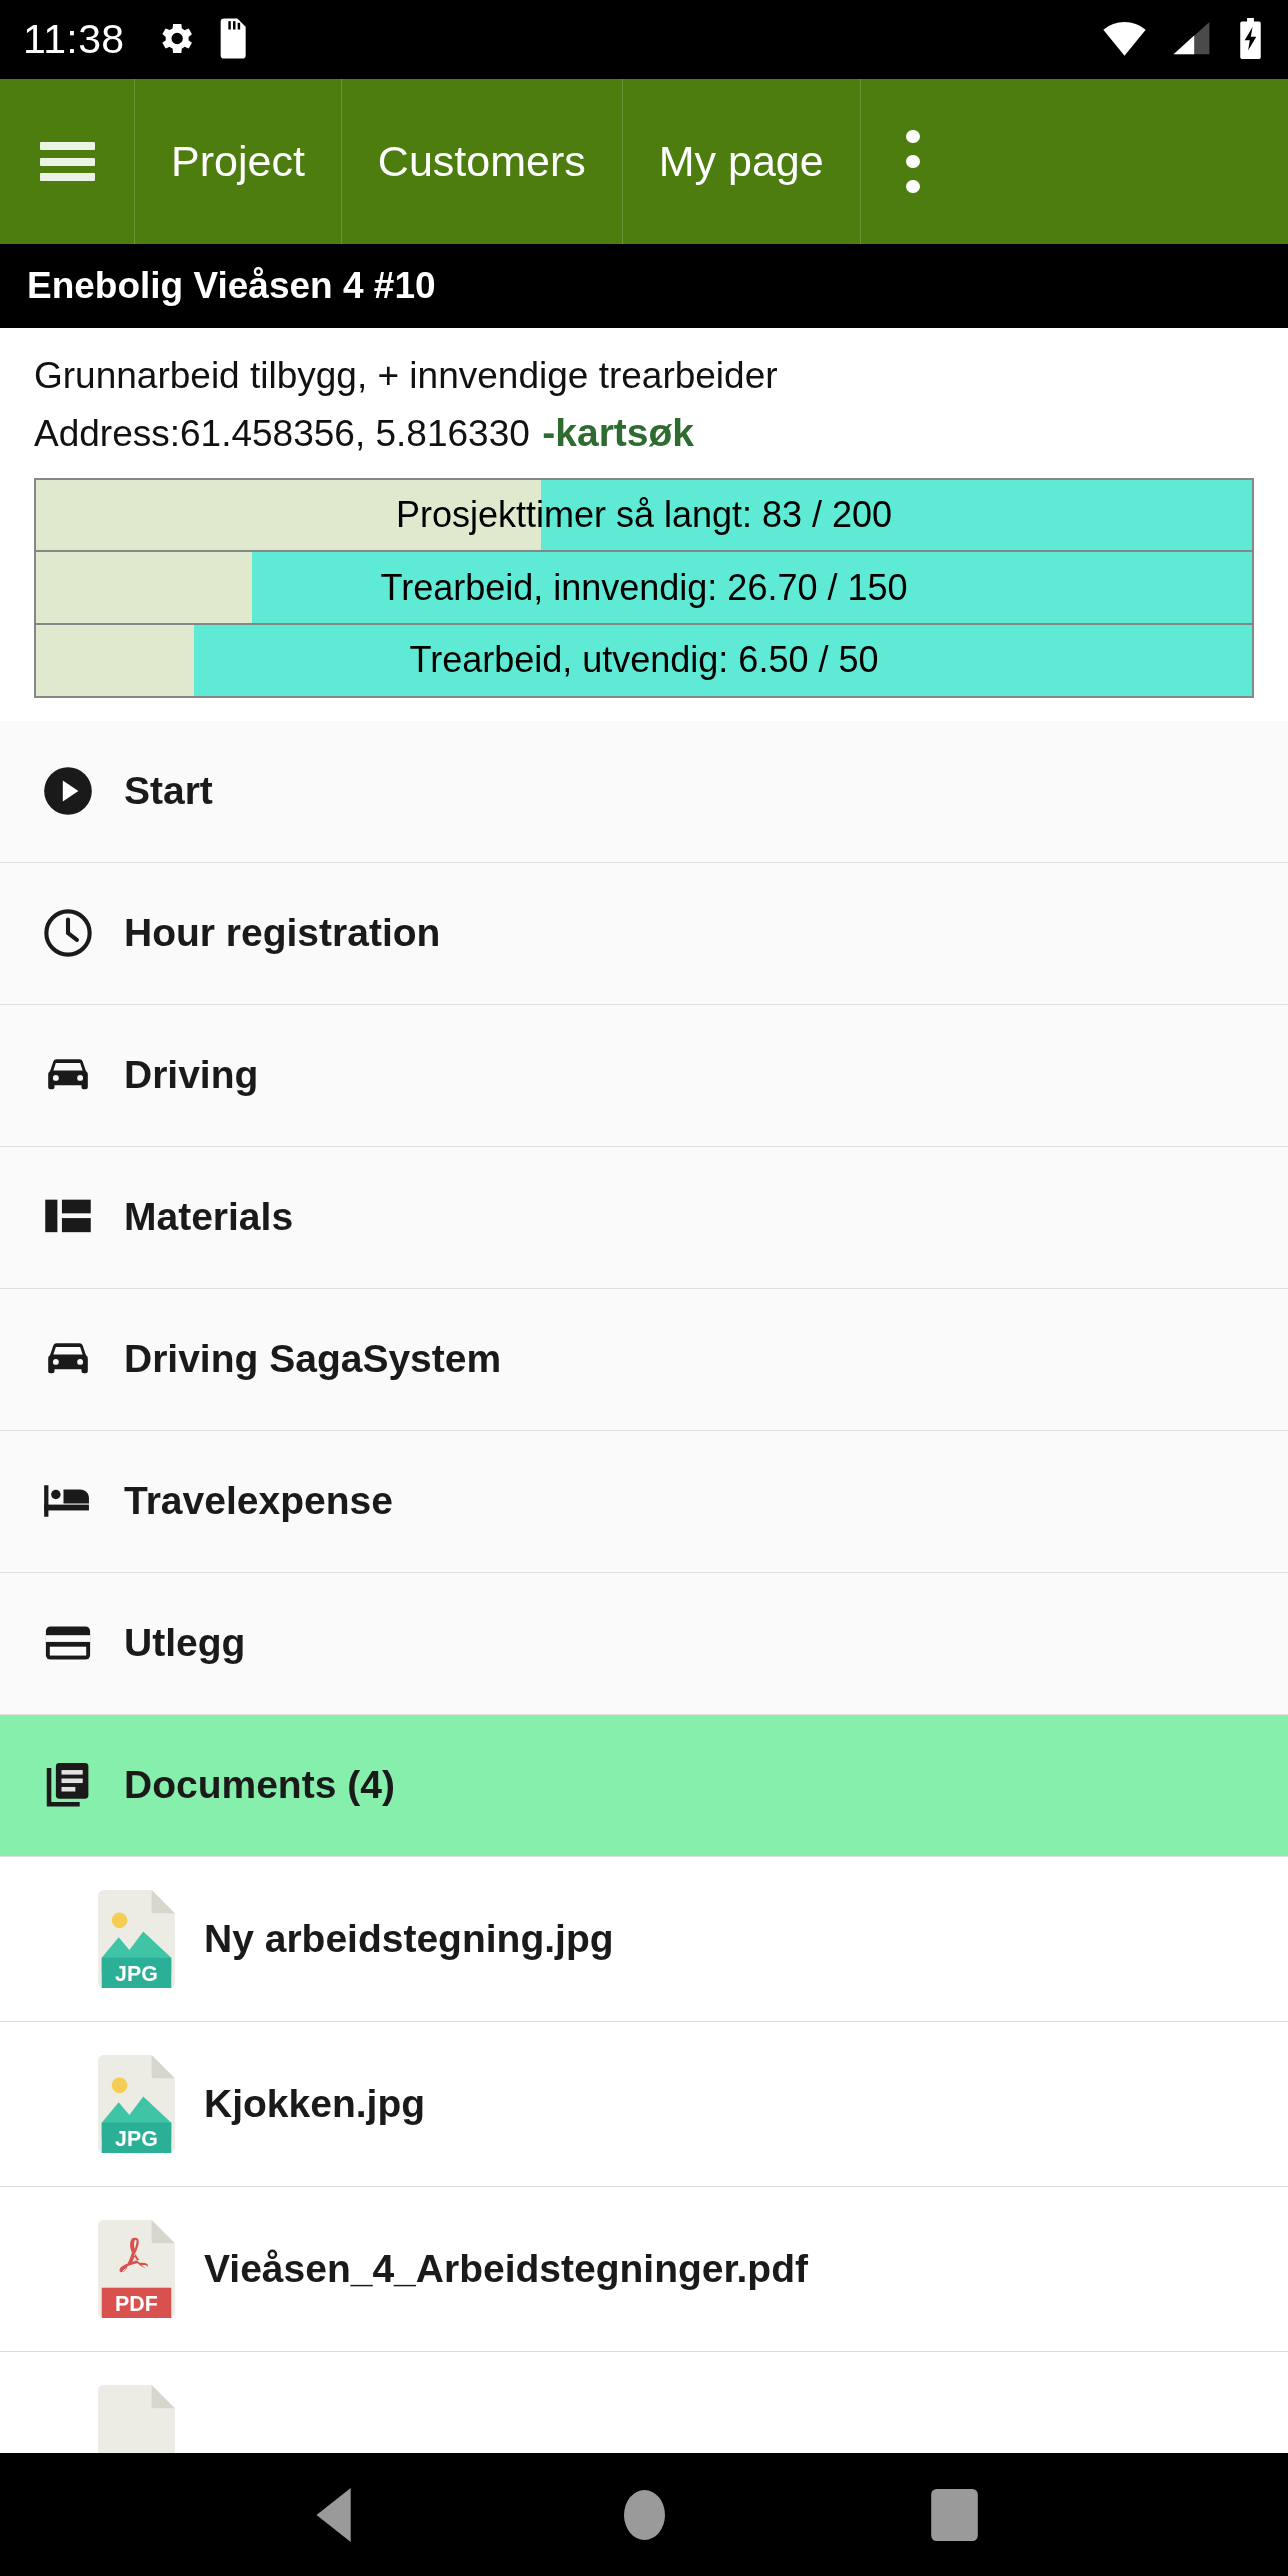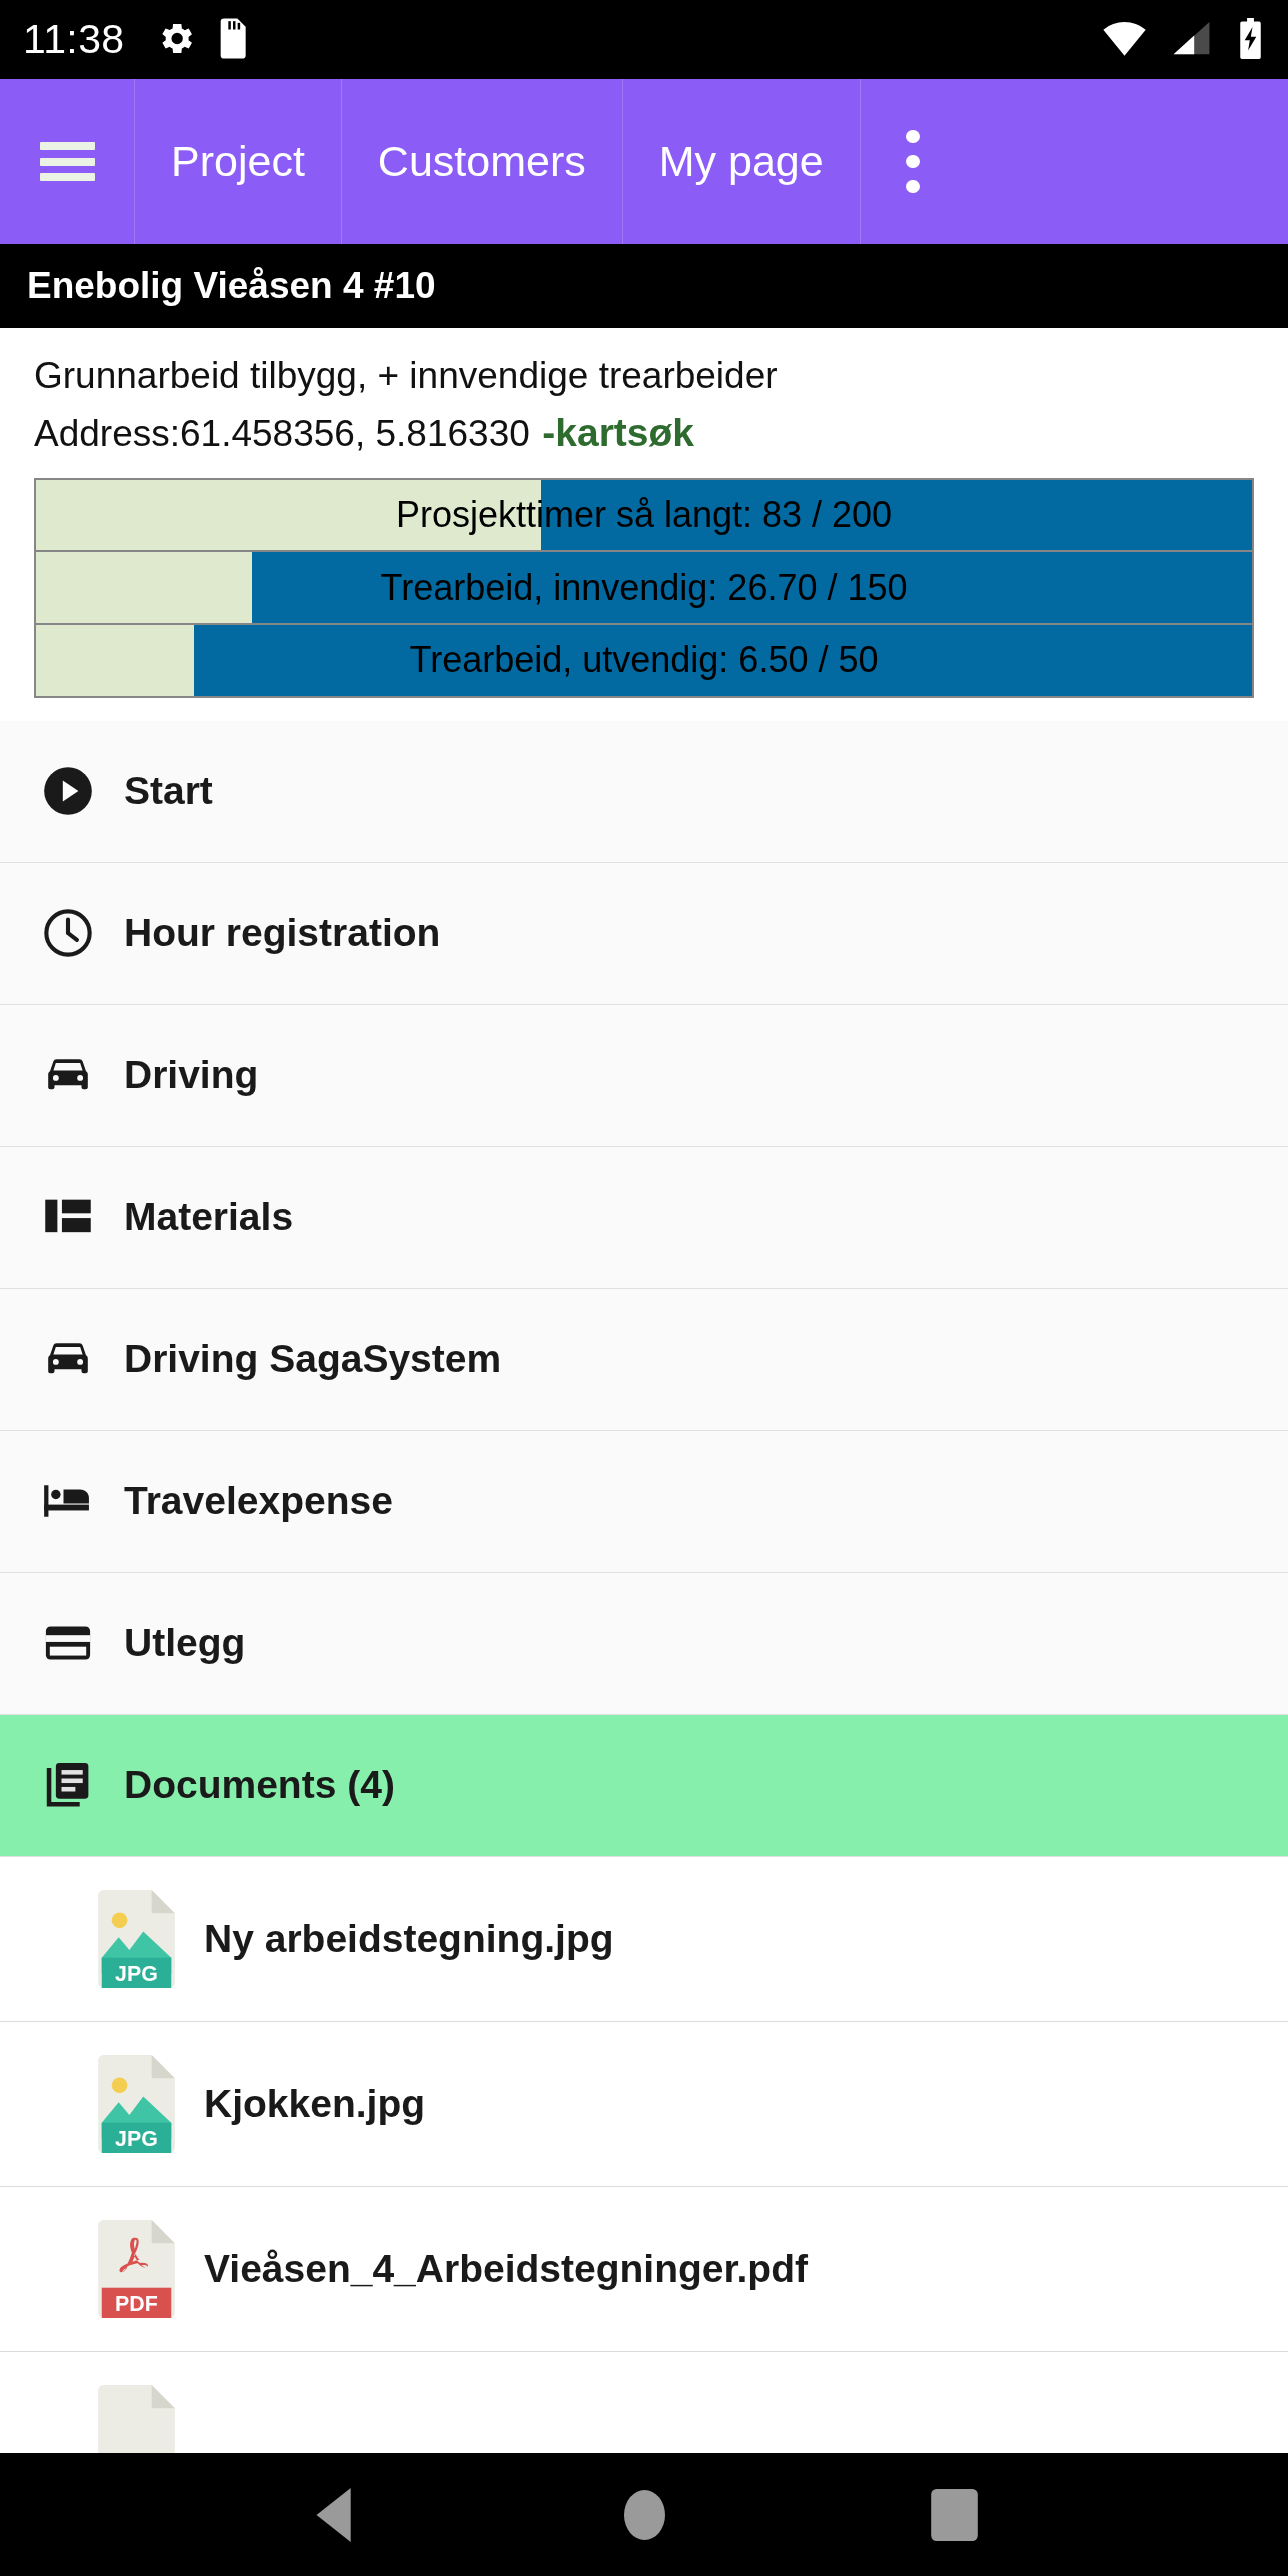--- a/index.html
+++ b/index.html
@@ -18,21 +18,21 @@
     padding:0 23px;
   }
   .sb-clock { font-size:41px; letter-spacing:0.4px; font-weight:400; }
   .sb-left-icons { display:flex; align-items:center; gap:23px; margin-left:32px; }
   .sb-spacer { flex:1 1 auto; }
   .sb-right-icons { display:flex; align-items:center; gap:23px; }
   .sb-icon { display:block; }
 
   
   .topnav {
-    flex:0 0 auto; height:165px; background:#8b5cf6;
+    flex:0 0 auto; height:165px; background:#4d7c0f;
     display:flex; align-items:stretch; color:#fff;
   }
   .nav-burger {
     width:134px; display:flex; align-items:center; justify-content:center;
     flex:0 0 auto;
   }
   .burger-lines { width:55px; }
   .burger-lines span {
     display:block; height:8px; background:#eaf3e4; border-radius:0.9px; margin:7.2px 0;
   }
@@ -59,21 +59,21 @@
 
   
   .desc { flex:0 0 auto; padding:25px 34px 0 34px; background:#fff; }
   .desc-line { font-size:37px; color:#111; line-height:1.22; }
   .desc-line.addr { margin-top:10.7px; display:flex; align-items:baseline; }
   .kartsok { color:#2E6B2E; font-weight:bold; margin-left:12.5px; font-size:39px; }
 
   
   .bars { flex:0 0 auto; padding:21.5px 34px 0 34px; }
   .bar {
-    position:relative; height:75px; background:#0369a1;
+    position:relative; height:75px; background:#5eead4;
     border:2.7px solid #868686; margin-top:-2.7px;
     display:flex; align-items:center; justify-content:center;
     overflow:hidden;
   }
   .bar:first-child { margin-top:0; }
   .bar-fill {
     position:absolute; left:0; top:0; bottom:0;
     background:#DEE9CE;
   }
   .bar-label {

